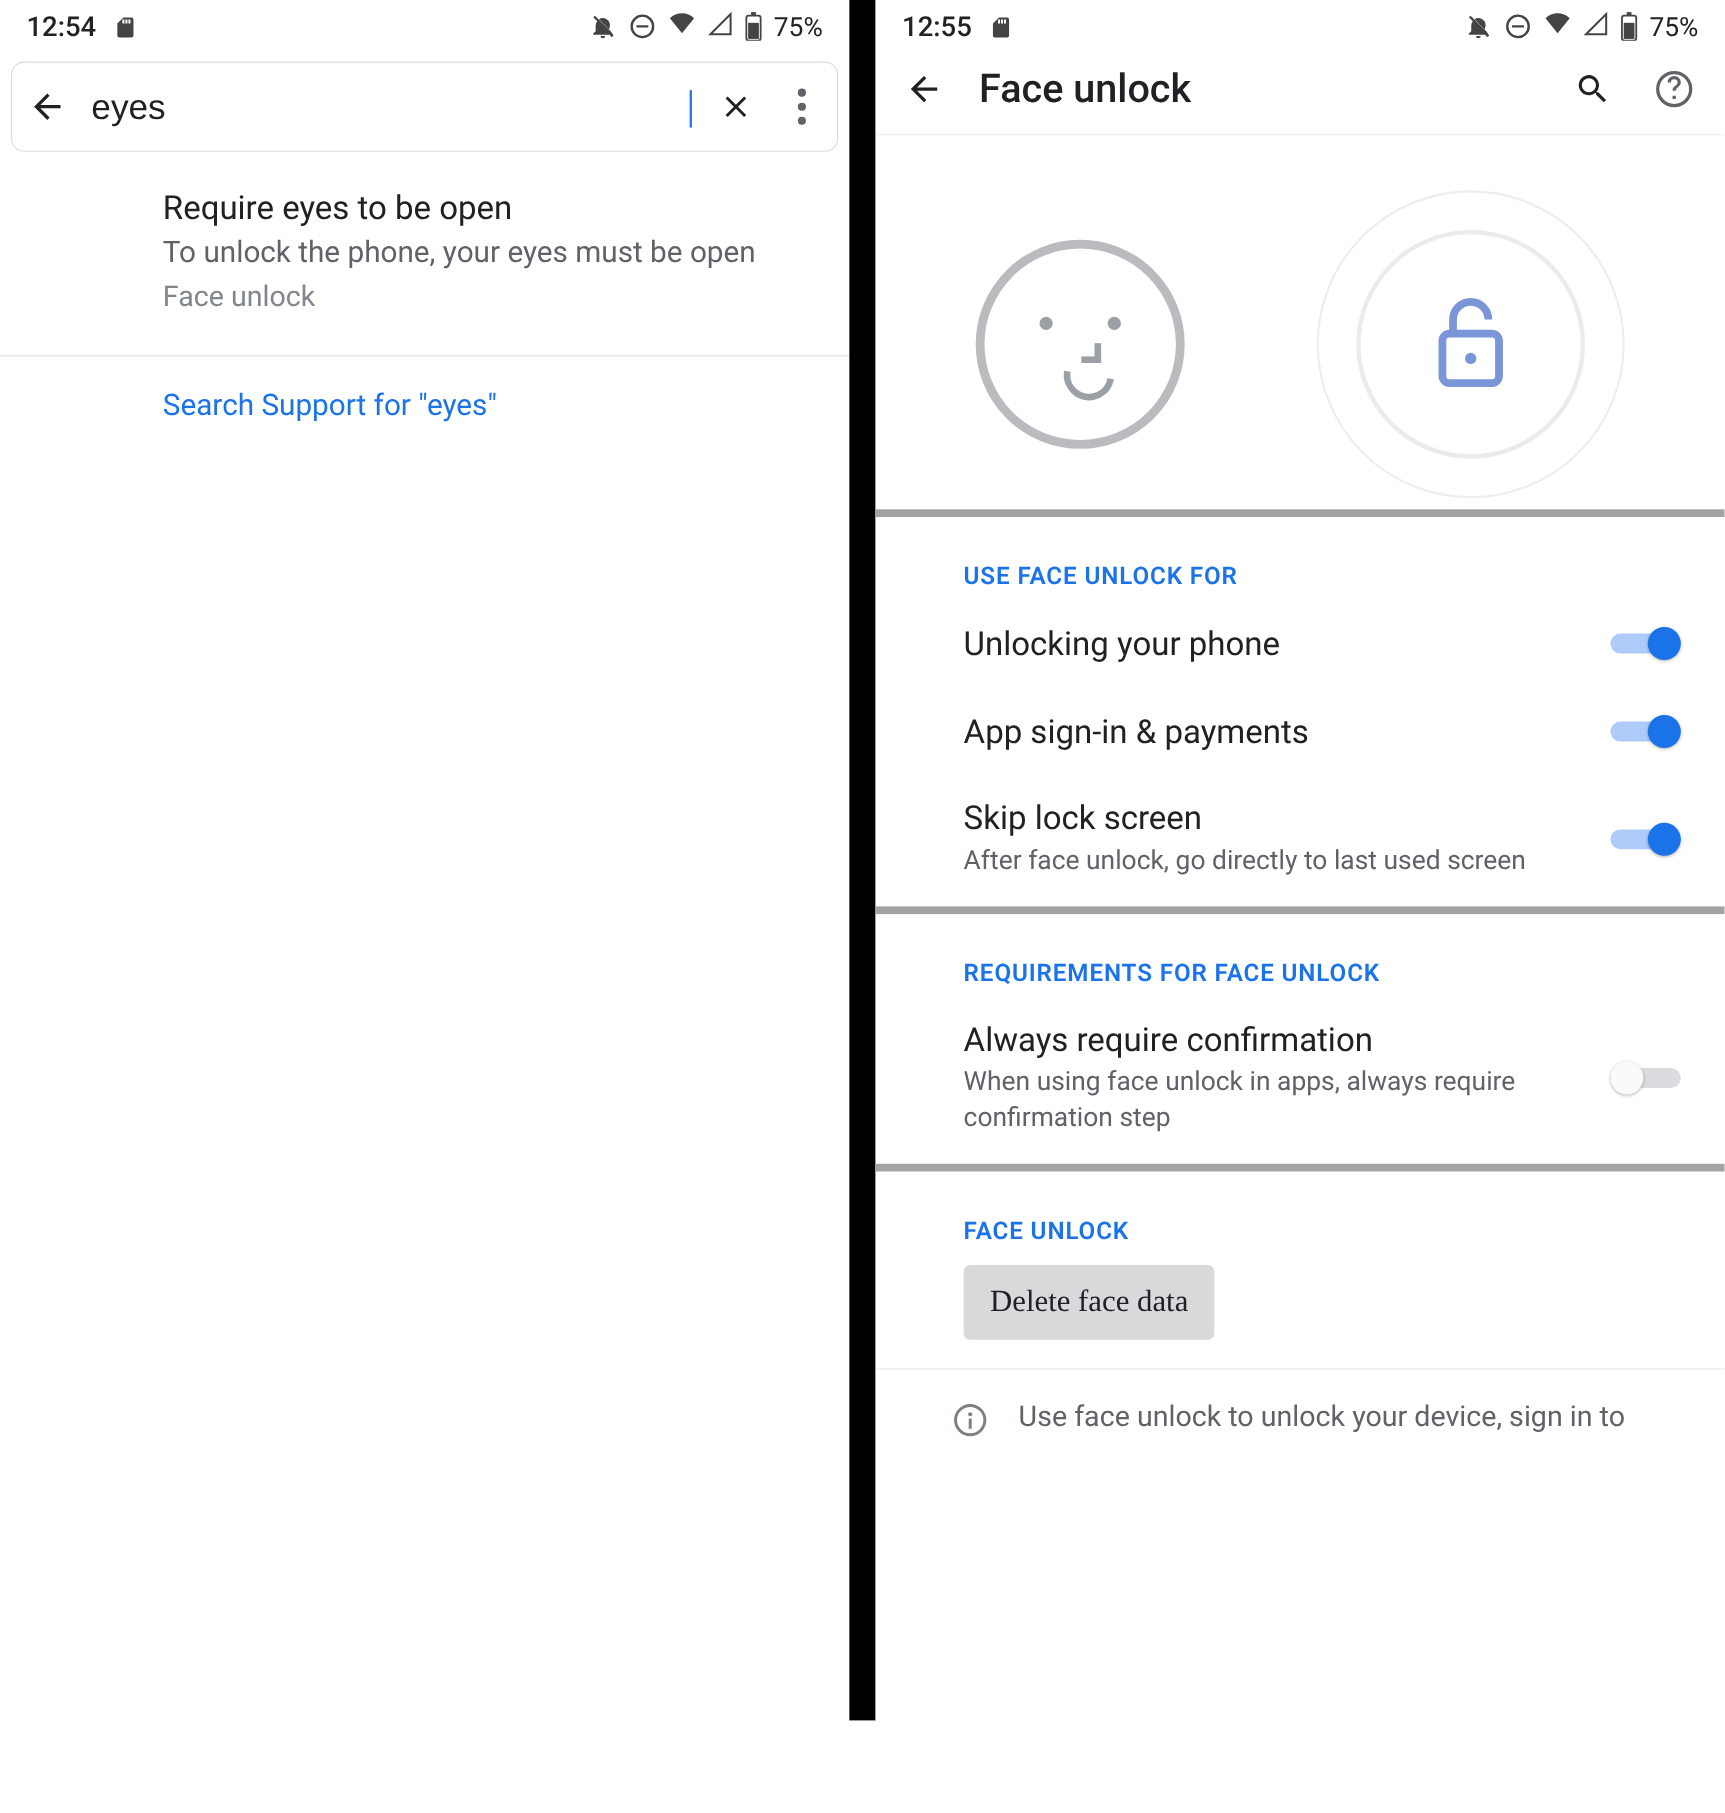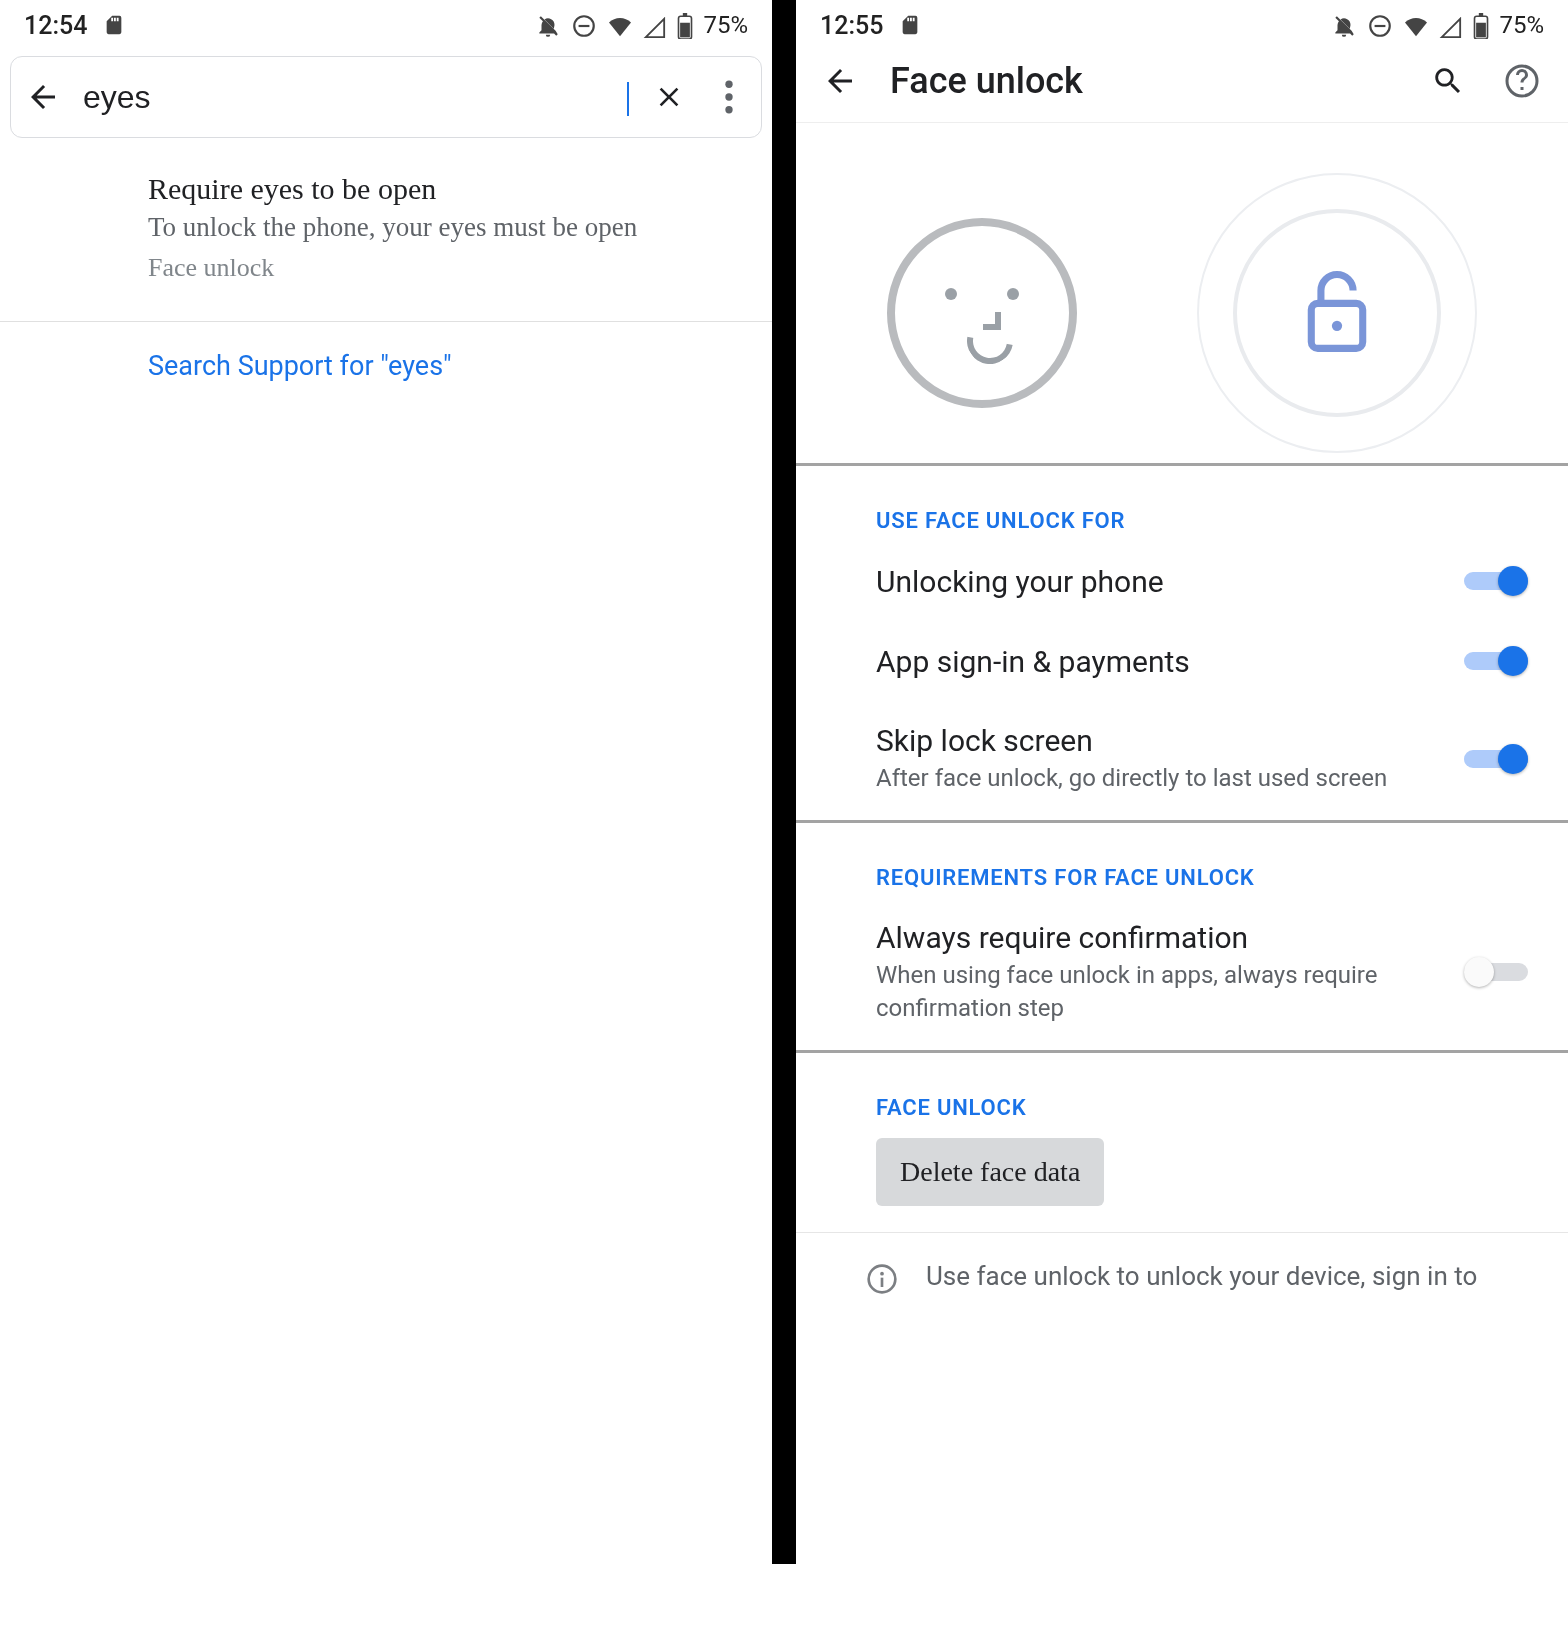--- a/index.html
+++ b/index.html
@@ -4,21 +4,21 @@
 <style>
   * { box-sizing: border-box; margin: 0; padding: 0; }
   html, body { width: 1568px; height: 1648px; font-family: Roboto, "Segoe UI", Arial, sans-serif; background: #fff; }
   .wrap { display: flex; width: 1568px; height: 1564px; }
   .phone { flex: 1; background: #fff; position: relative; overflow: hidden; }
   .divider { width: 24px; background: #000; }
 
   
   .status { display: flex; align-items: center; justify-content: space-between; padding: 8px 24px 4px 24px; height: 46px; font-size: 24px; color: #333; }
   .status-left { display: flex; align-items: center; gap: 16px; }
-  .status-right { display: flex; align-items: flex-end; gap: 10px; }
+  .status-right { display: flex; align-items: flex-start; gap: 10px; }
   .status svg { display: block; }
   .clock { font-weight: 500; font-size: 25px; color: #222; }
   .batt-pct { font-size: 24px; color: #222; }
 
   
   .searchbar {
     margin: 10px 10px 0 10px;
     border: 1px solid #dadce0;
     border-radius: 12px;
     display: flex;
@@ -29,21 +29,20 @@
   }
   .searchbar .back { width: 40px; display:flex; justify-content:center; }
   .searchbar input {
     flex: 1; border: none; outline: none; font-size: 32px; color: #202124;
     background: transparent;
   }
   .searchbar .clear, .searchbar .more { width: 40px; display:flex; justify-content:center; }
 
   .result {
     padding: 34px 24px 24px 148px;
-    font-family: Liberation Serif, serif;
   }
   .result .title { font-size: 30px; color: #202124; margin-bottom: 6px; }
   .result .sub { font-size: 27px; color: #5f6368; margin-bottom: 10px; }
   .result .crumb { font-size: 26px; color: #80868b; }
   .hr { height: 1px; background: #e0e0e0; margin-top: 14px; }
 
   .support {
     padding: 28px 24px 24px 148px;
     font-size: 27px; color: #1a73e8;
   }
@@ -64,21 +63,21 @@
   .face-circle .eye.l { left:50px; }
   .face-circle .eye.r { right:50px; }
   .face-circle .nose { position:absolute; width:18px; height:18px; border-right:6px solid #9aa0a6; border-bottom:6px solid #9aa0a6; top:86px; left:88px; }
   .face-circle .mouth { position:absolute; width:46px; height:46px; border:6px solid transparent; border-bottom-color:#9aa0a6; border-left-color:#9aa0a6; border-radius:50%; bottom:36px; left:72px; transform: rotate(-35deg); }
 
   .lock-wrap { position: relative; width: 280px; height: 280px; display:flex; align-items:center; justify-content:center; }
   .lock-wrap .ring1 { position:absolute; inset:0; border:2px solid #eceef1; border-radius:50%; }
   .lock-wrap .ring2 { position:absolute; inset:36px; border:4px solid #e9ebee; border-radius:50%; }
   .lock-svg { position: relative; z-index: 2; }
 
-  .section { border-top: 3px solid #a3a3a3; padding: 22px 30px 4px 80px; }
+  .section { border-top: 7px solid #a3a3a3; padding: 22px 30px 4px 80px; }
   .section-header { color:#1a73e8; font-size:22px; font-weight:600; letter-spacing:0.8px; padding: 20px 0 8px 0; }
   .row { display:flex; align-items:center; padding: 22px 10px 22px 0; gap: 36px; }
   .row .text { flex:1; padding-right: 24px; }
   .row .t1 { font-size: 30px; color:#202124; }
   .row .t2 { font-size: 24px; color:#5f6368; margin-top:4px; line-height:1.35; }
   .switch { width:64px; height:36px; position:relative; }
   .switch .track { position:absolute; top:9px; left:0; right:0; height:18px; border-radius:10px; }
   .switch .thumb { position:absolute; top:3px; width:30px; height:30px; border-radius:50%; box-shadow:0 1px 3px rgba(0,0,0,.3); }
   .switch.on .track { background:#aecbfa; }
   .switch.on .thumb { background:#1a73e8; right:0; }

